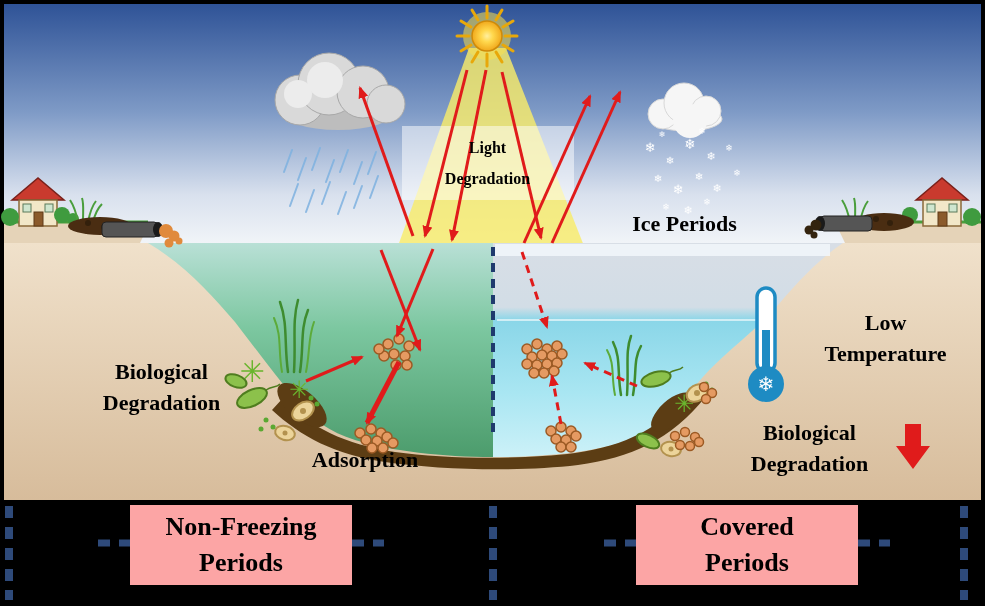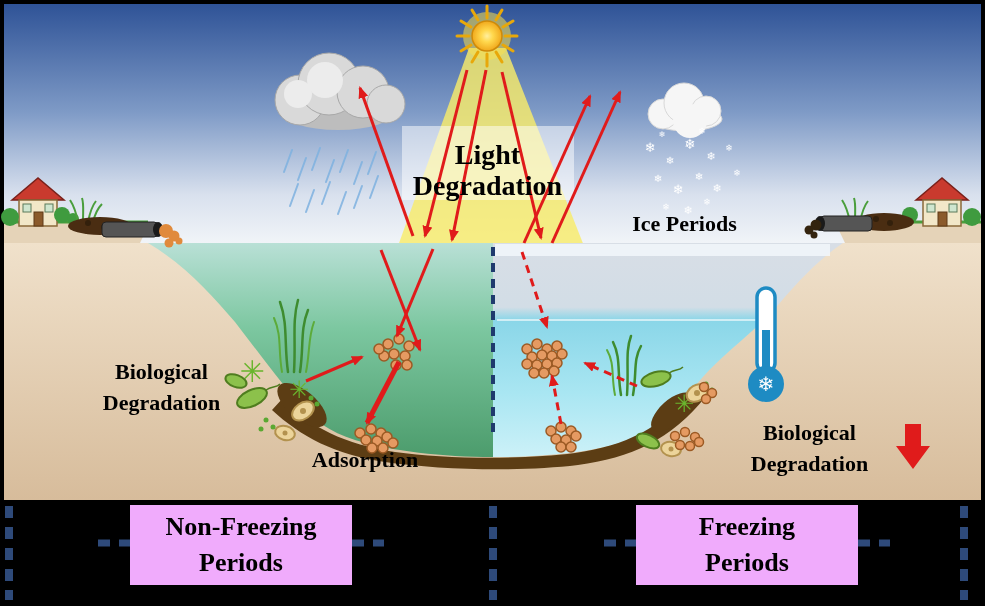--- a/index.html
+++ b/index.html
@@ -2,21 +2,21 @@
 <html><head>
 <meta charset="utf-8">
 <style>
   html,body{margin:0;padding:0;background:#000;}
   .stage{position:relative;width:985px;height:606px;background:#000;overflow:hidden;
          font-family:"Liberation Serif",serif;}
   .stage svg{position:absolute;left:0;top:0;display:block;}
   .lbl{position:absolute;font-weight:700;color:#000;text-align:center;z-index:3;
        font-family:"Liberation Serif",serif;}
   .lbl .line{display:block;}
-  .period-box{position:absolute;top:505px;width:222px;height:80px;background:#f0abfc;
+  .period-box{position:absolute;top:505px;width:222px;height:80px;background:#fca5a5;
       z-index:3;display:flex;flex-direction:column;justify-content:center;align-items:center;
       font-weight:700;font-size:26px;line-height:36px;color:#000;text-align:center;
       font-family:"Liberation Serif",serif;}
 </style>
 </head>
 <body>
 
 <div class="stage">
 
 <svg width="985" height="606" viewBox="0 0 985 606">
@@ -374,44 +374,48 @@
     <line x1="9" y1="506" x2="9" y2="600" stroke-width="8" stroke-dasharray="12 9"></line>
     <line x1="493" y1="506" x2="493" y2="600" stroke-width="8" stroke-dasharray="12 9"></line>
     <line x1="964" y1="506" x2="964" y2="600" stroke-width="8" stroke-dasharray="12 9"></line>
     <line x1="98" y1="543" x2="130" y2="543" stroke-width="7" stroke-dasharray="12 9"></line>
     <line x1="352" y1="543" x2="384" y2="543" stroke-width="7" stroke-dasharray="12 9"></line>
     <line x1="604" y1="543" x2="636" y2="543" stroke-width="7" stroke-dasharray="12 9"></line>
     <line x1="858" y1="543" x2="890" y2="543" stroke-width="7" stroke-dasharray="12 9"></line>
   </g>
 </svg>
 
-<div class="lbl" style="left:395px;top:139px;width:185px;font-size:28px;line-height:31px;">
+<div class="lbl" style="left:395px;top:132px;width:185px;font-size:16px;line-height:31px;">
   <span class="line">Light</span>
   <span class="line">Degradation</span>
 </div>
 
 <div class="lbl" style="left:602px;top:211px;width:165px;font-size:22px;">Ice Periods</div>
 
 <div class="lbl" style="left:64px;top:356px;width:195px;font-size:22px;line-height:31px;">
   <span class="line">Biological</span>
   <span class="line">Degradation</span>
 </div>
 
 <div class="lbl" style="left:285px;top:447px;width:160px;font-size:22px;">Adsorption</div>
 
 
+<div class="lbl" style="left:793px;top:307px;width:185px;font-size:22px;line-height:31px;">
+  <span class="line">Low</span>
+  <span class="line">Temperature</span>
+</div>
 
 <div class="lbl" style="left:727px;top:417px;width:165px;font-size:22px;line-height:31px;">
   <span class="line">Biological</span>
   <span class="line">Degradation</span>
 </div>
 
 <div class="period-box" style="left:130px;">
   <span>Non-Freezing</span>
   <span>Periods</span>
 </div>
 
 <div class="period-box" style="left:636px;">
-  <span>Freezing</span>
+  <span>Covered</span>
   <span>Periods</span>
 </div>
 
 </div>
 
 </body></html>

